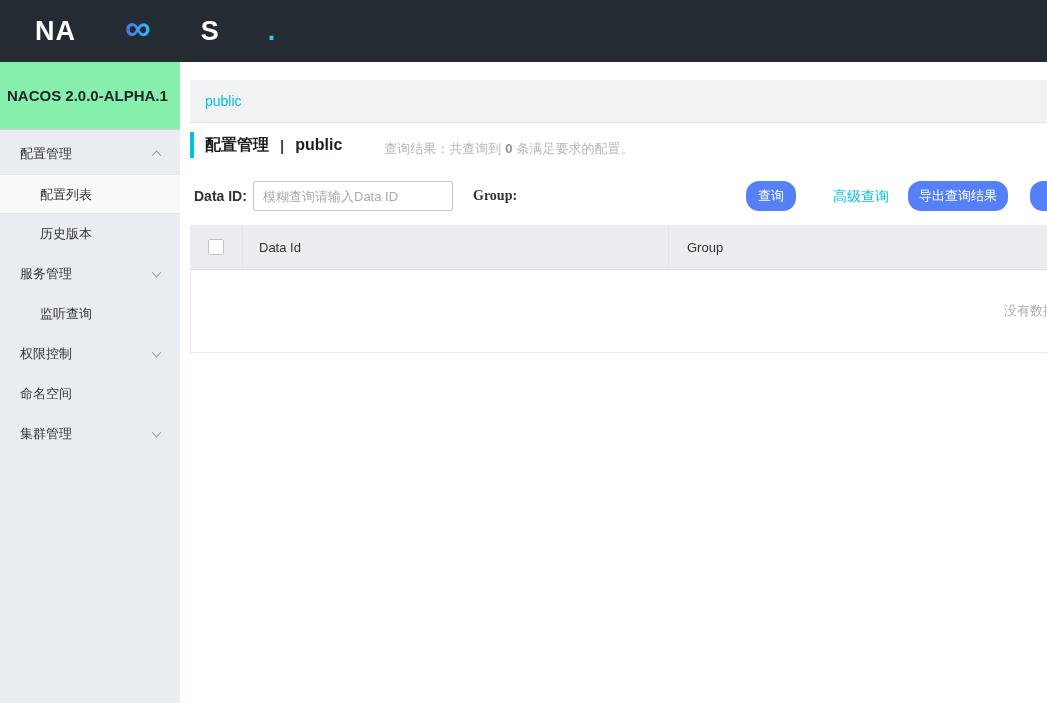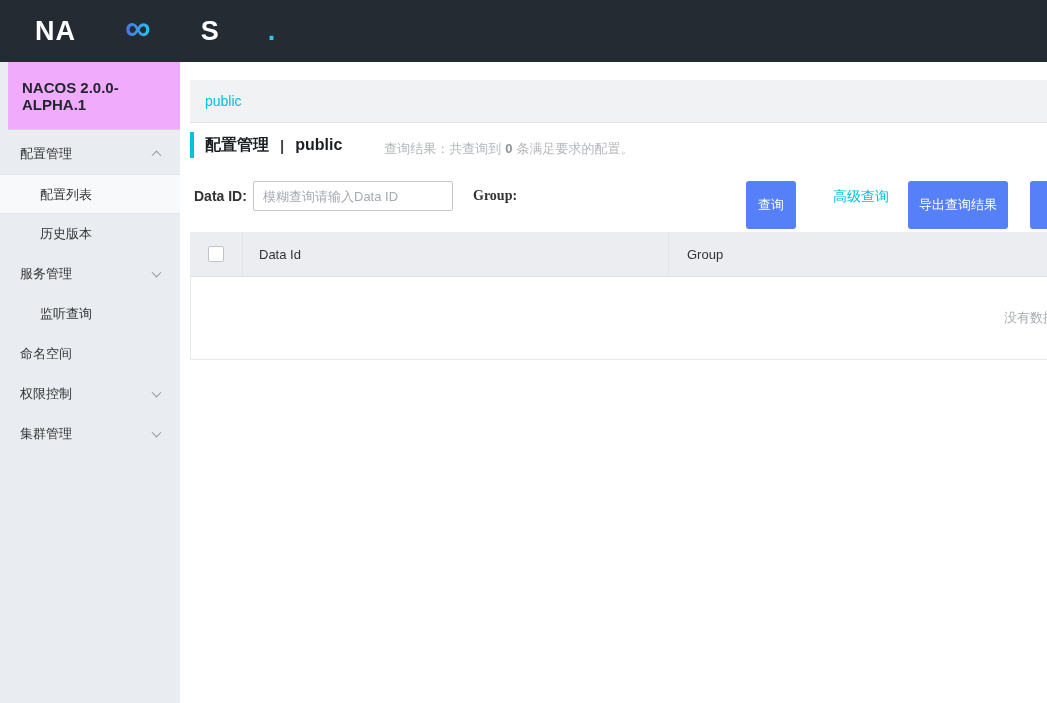--- a/index.html
+++ b/index.html
@@ -11,23 +11,23 @@
   .topbar { position:absolute; left:0; top:0; width:1047px; height:62px; background:#252b33; }
   .logo { position:absolute; left:35px; top:0; height:62px; display:flex; align-items:center;
           font-weight:bold; font-size:27px; color:#fff; letter-spacing:1px;gap:48px; }
   .logo .inf { font-size:36px; line-height:30px; font-weight:bold; margin:0 1px; position:relative; top:-3px;
           background:linear-gradient(90deg,#4a6fe3,#27c8f4);
           -webkit-background-clip:text; background-clip:text; color:transparent; }
   .logo .dot { color:#2fc7f3; }
 
   
   .sidebar { position:absolute; left:0; top:62px; width:180px; height:641px; background:#e9edf1; }
-  .sidebar-header { height:68px; background:#f0abfc; border-bottom:1px solid #ced4da;
-          display:flex; align-items:center; padding-left:14px;
-          font-size:15px; font-weight:bold; color:#22272e;margin-left:8px; }
+  .sidebar-header { height:68px; background:#86efac; border-bottom:1px solid #ced4da;
+          display:flex; align-items:center; padding-left:7px;
+          font-size:15px; font-weight:bold; color:#22272e; }
   .menu { padding-top:4px; }
   .menu-item { position:relative; height:40px; line-height:40px; font-size:13px; color:#333;
           padding-left:20px; cursor:pointer; }
   .menu-item.sub { padding-left:40px; }
   .menu-item.selected { background:#f7f9fa; border-top:1px solid #e2e6ea; border-bottom:1px solid #e2e6ea;font-family:Liberation Serif, serif; }
   .chev { position:absolute; right:20px; top:50%; width:7px; height:7px;
           border-right:1px solid #8f96a0; border-bottom:1px solid #8f96a0; }
   .chev.down { transform:translateY(-70%) rotate(45deg); }
   .chev.up   { transform:translateY(-30%) rotate(-135deg); }
 
@@ -45,26 +45,26 @@
   .result-text { margin-left:42px; font-size:13px; color:#b4b7bc;margin-top:7px; }
   .result-text b { color:#8f939a; margin:0 4px; }
 
   
   .form-row { position:absolute; left:0; top:181px; width:1047px; height:30px; }
   .f-label { position:absolute; top:0; height:30px; line-height:30px; font-size:14px; font-weight:bold; color:#333; }
   .f-input { position:absolute; top:0; height:30px; border:1px solid #c4c6cf; border-radius:2px;
           background:#fff; font-size:13px; color:#333; padding:0 9px; outline:none;
           font-family:"Liberation Sans","DejaVu Sans",sans-serif; }
   .f-input::placeholder { color:#a6aab2; opacity:1; }
-  .btn { position:absolute; top:0; height:48px; border:none; border-radius:3px; background:#5680f8;
+  .btn { position:absolute; top:0; height:30px; border:none; border-radius:13px; background:#5680f8;
           color:#fff; font-size:13px; cursor:pointer; font-family:"Liberation Sans","DejaVu Sans",sans-serif; }
   .link { position:absolute; top:0; height:30px; line-height:30px; font-size:14px; color:#00c1de; cursor:pointer; }
 
   
-  .table-wrap { position:absolute; left:190px; top:225px; width:857px; height:128px; overflow:hidden;margin-top:7px; }
+  .table-wrap { position:absolute; left:190px; top:225px; width:857px; height:128px; overflow:hidden; }
   .table-inner { width:1680px; }
   .t-head { display:flex; height:45px; background:#ebedf0; border-bottom:1px solid #dfe1e5; align-items:center; }
   .t-cell { font-size:13px; color:#333; }
   .cell-cb { width:52px; display:flex; align-items:center; justify-content:center; align-self:stretch; }
   .checkbox { width:16px; height:16px; background:#fff; border:1px solid #bfc3cb; border-radius:2px; cursor:pointer; }
   .cell-dataid { width:426px; padding-left:16px; border-left:1px solid #e2e4e8; align-self:stretch;
           display:flex; align-items:center; }
   .cell-group { flex:1; padding-left:18px; border-left:1px solid #e2e4e8; align-self:stretch;
           display:flex; align-items:center; }
   .t-body { height:83px; background:#fff; border-left:1px solid #e8eaed; border-right:1px solid #e8eaed;
@@ -99,25 +99,25 @@
         <span>历史版本</span>
       </div>
       <div class="menu-item">
         <span>服务管理</span>
         <span class="chev down"></span>
       </div>
       <div class="menu-item sub">
         <span>监听查询</span>
       </div>
       <div class="menu-item">
-        <span>命名空间</span>
+        <span>权限控制</span>
+        <span class="chev down"></span>
       </div>
       <div class="menu-item">
-        <span>权限控制</span>
-        <span class="chev down"></span>
+        <span>命名空间</span>
       </div>
       <div class="menu-item">
         <span>集群管理</span>
         <span class="chev down"></span>
       </div>
     </div>
   </div>
 
   <div class="crumb-bar">
     <span class="crumb-link">public</span>

